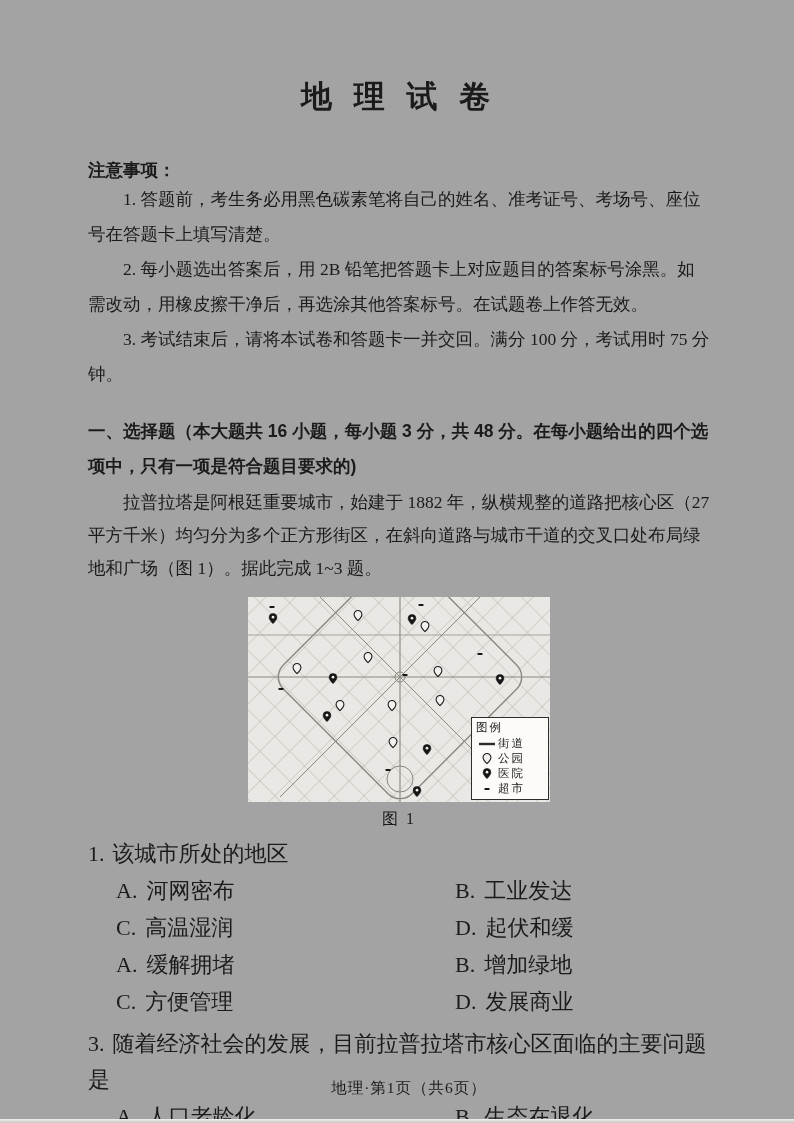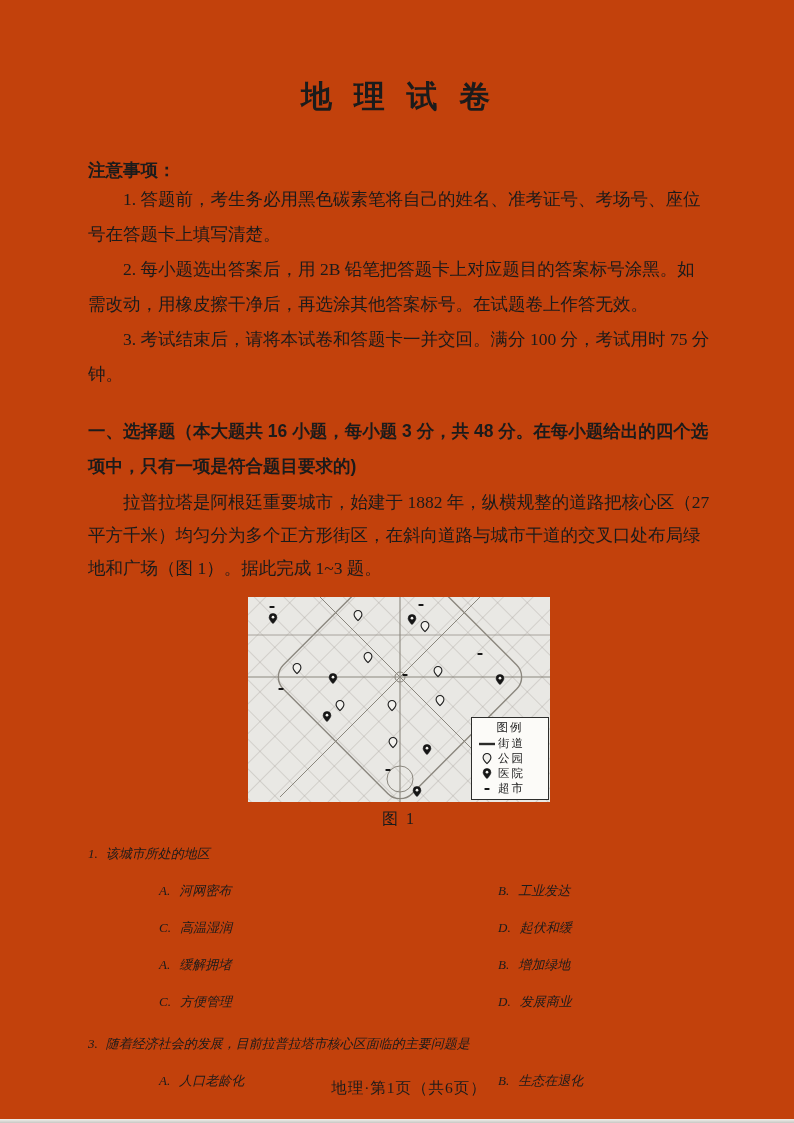--- a/index.html
+++ b/index.html
@@ -1,20 +1,20 @@
 <!DOCTYPE html>
 <html><head>
 <meta charset="utf-8">
 <style>
   html,body{margin:0;padding:0;background:#d9d8d5;}
   .page{
     position:relative;
     width:794px;height:1123px;
     margin:0 auto;
-    background:#c2410c;
+    background:#a3a3a3;
     font-family:"Liberation Serif","DejaVu Serif",serif;
     color:#1b1b1b;
     overflow:hidden;
   }
   .page::after{
     content:"";position:absolute;left:0;right:0;bottom:0;height:4px;
     background:linear-gradient(#f1f0ec,#c9c8c4);
   }
   .content{padding:0 84px 0 88px;}
 
@@ -64,40 +64,40 @@
     position:absolute;
     right:1px;bottom:2px;
     width:78px;
     box-sizing:border-box;
     background:#fcfbf8;
     border:1.5px solid #2e2e2c;
     padding:2px 4px 3px 4px;
     font-size:11.5px;
     line-height:15px;
   }
-  .legend-title{text-align:center;letter-spacing:2px;margin-bottom:1px;}
+  .legend-title{text-align:left;letter-spacing:2px;margin-bottom:1px;}
   .legend-row{display:flex;align-items:center;}
   .legend-sym{width:22px;display:flex;justify-content:center;align-items:center;flex:none;}
   .legend-label{letter-spacing:2px;}
   .fig-caption{
     text-align:center;
     font-size:16px;
     margin-top:7px;
     letter-spacing:2px;
   }
 
-  .question{font-size:13px;font-style:italic;}
+  .question{font-size:22px;}
   .q-text{line-height:36px;margin-top:6px;}
   .q-num{margin-right:8px;}
   .opts{
     display:grid;
     grid-template-columns:339px auto;
     padding-left:28px;
   }
-  .opt{line-height:37px;margin-left:43px;}
+  .opt{line-height:37px;}
   .opt .opt-key{margin-right:9px;}
 
   .footer{
     position:absolute;
     left:0;right:0;bottom:24px;
     text-align:center;
     font-size:15.5px;
     letter-spacing:1px;
     padding-left:24px;
   }

